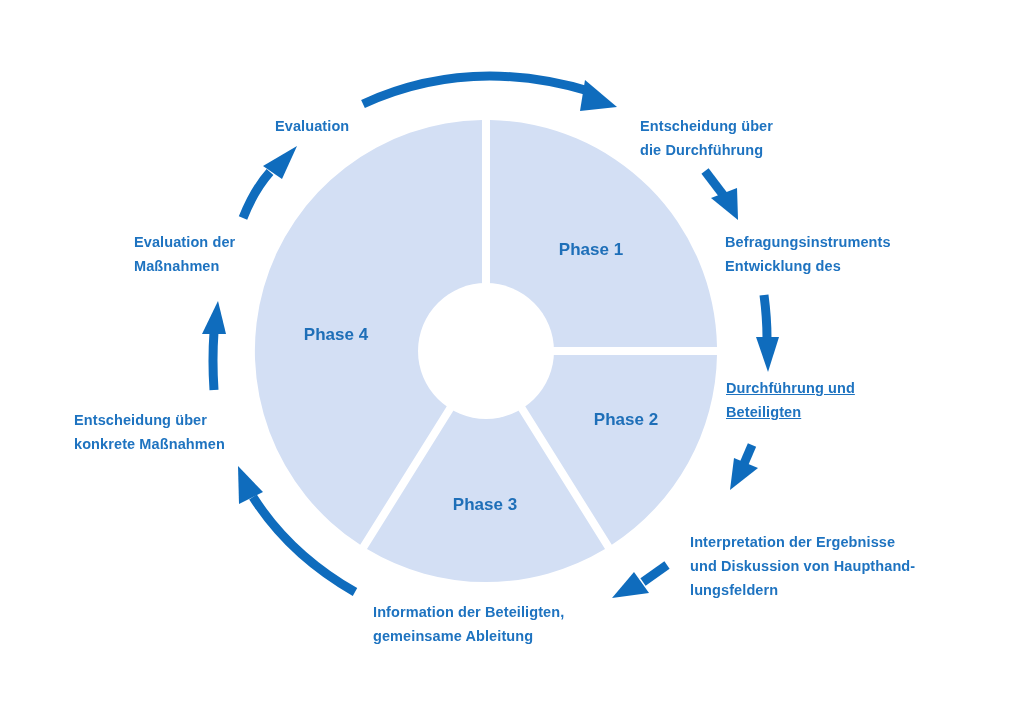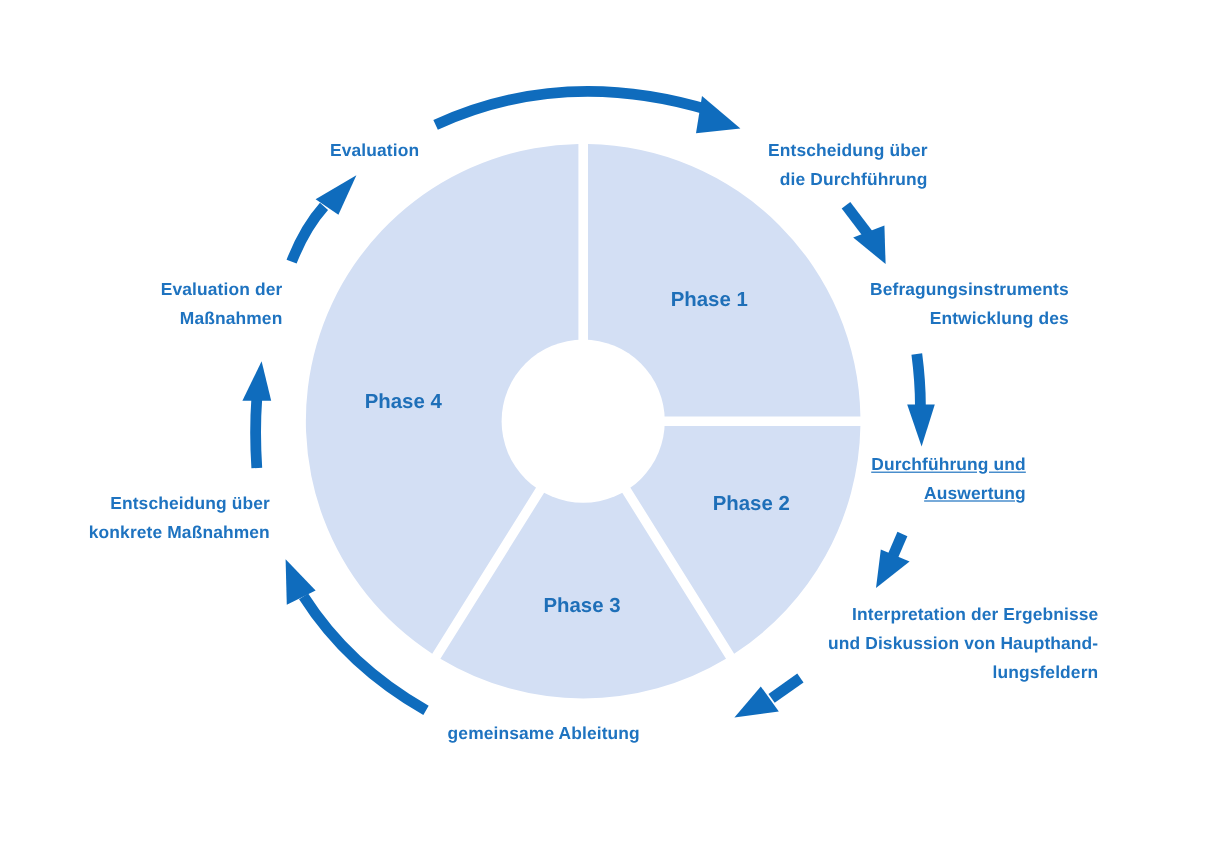--- a/index.html
+++ b/index.html
@@ -32,21 +32,21 @@
     .step-label {
       position: absolute;
       font-family: "Liberation Sans", sans-serif;
       font-weight: bold;
       font-size: 14.5px;
       line-height: 24px;
       color: #1e73c0;
       white-space: nowrap;
       letter-spacing: 0.1px;
     }
-    .step-label span { display: block; text-align: right; }
+    .step-label span { display: block; }
     .arrow-shaft {
       fill: none;
       stroke: #0f6cbd;
       stroke-width: 9;
       stroke-linecap: butt;
     }
     .arrow-head { fill: #0f6cbd; }
   </style>
 </head>
 <body>
@@ -114,30 +114,31 @@
   <span>die Durchführung</span>
 </div>
 
 <div class="step-label" style="left:725px; top:230px;">
   <span>Befragungsinstruments</span>
   <span>Entwicklung des</span>
 </div>
 
 <div class="step-label" style="left:726px; top:376px;text-decoration:underline;">
   <span>Durchführung und</span>
-  <span>Auswertung</span>
+  <span>Beteiligten</span>
 </div>
 
-<div class="step-label" style="left:690px; top:501px;">
+<div class="step-label" style="left:690px; top:530px;">
   <span>Interpretation der Ergebnisse</span>
   <span>und Diskussion von Haupthand-</span>
   <span>lungsfeldern</span>
 </div>
 
 <div class="step-label" style="left:373px; top:600px;">
+  <span>Information der Beteiligten,</span>
   <span>gemeinsame Ableitung</span>
 </div>
 
 <div class="step-label" style="left:74px; top:408px;">
   <span>Entscheidung über</span>
   <span>konkrete Maßnahmen</span>
 </div>
 
 <div class="step-label" style="left:134px; top:230px;">
   <span>Evaluation der</span>

